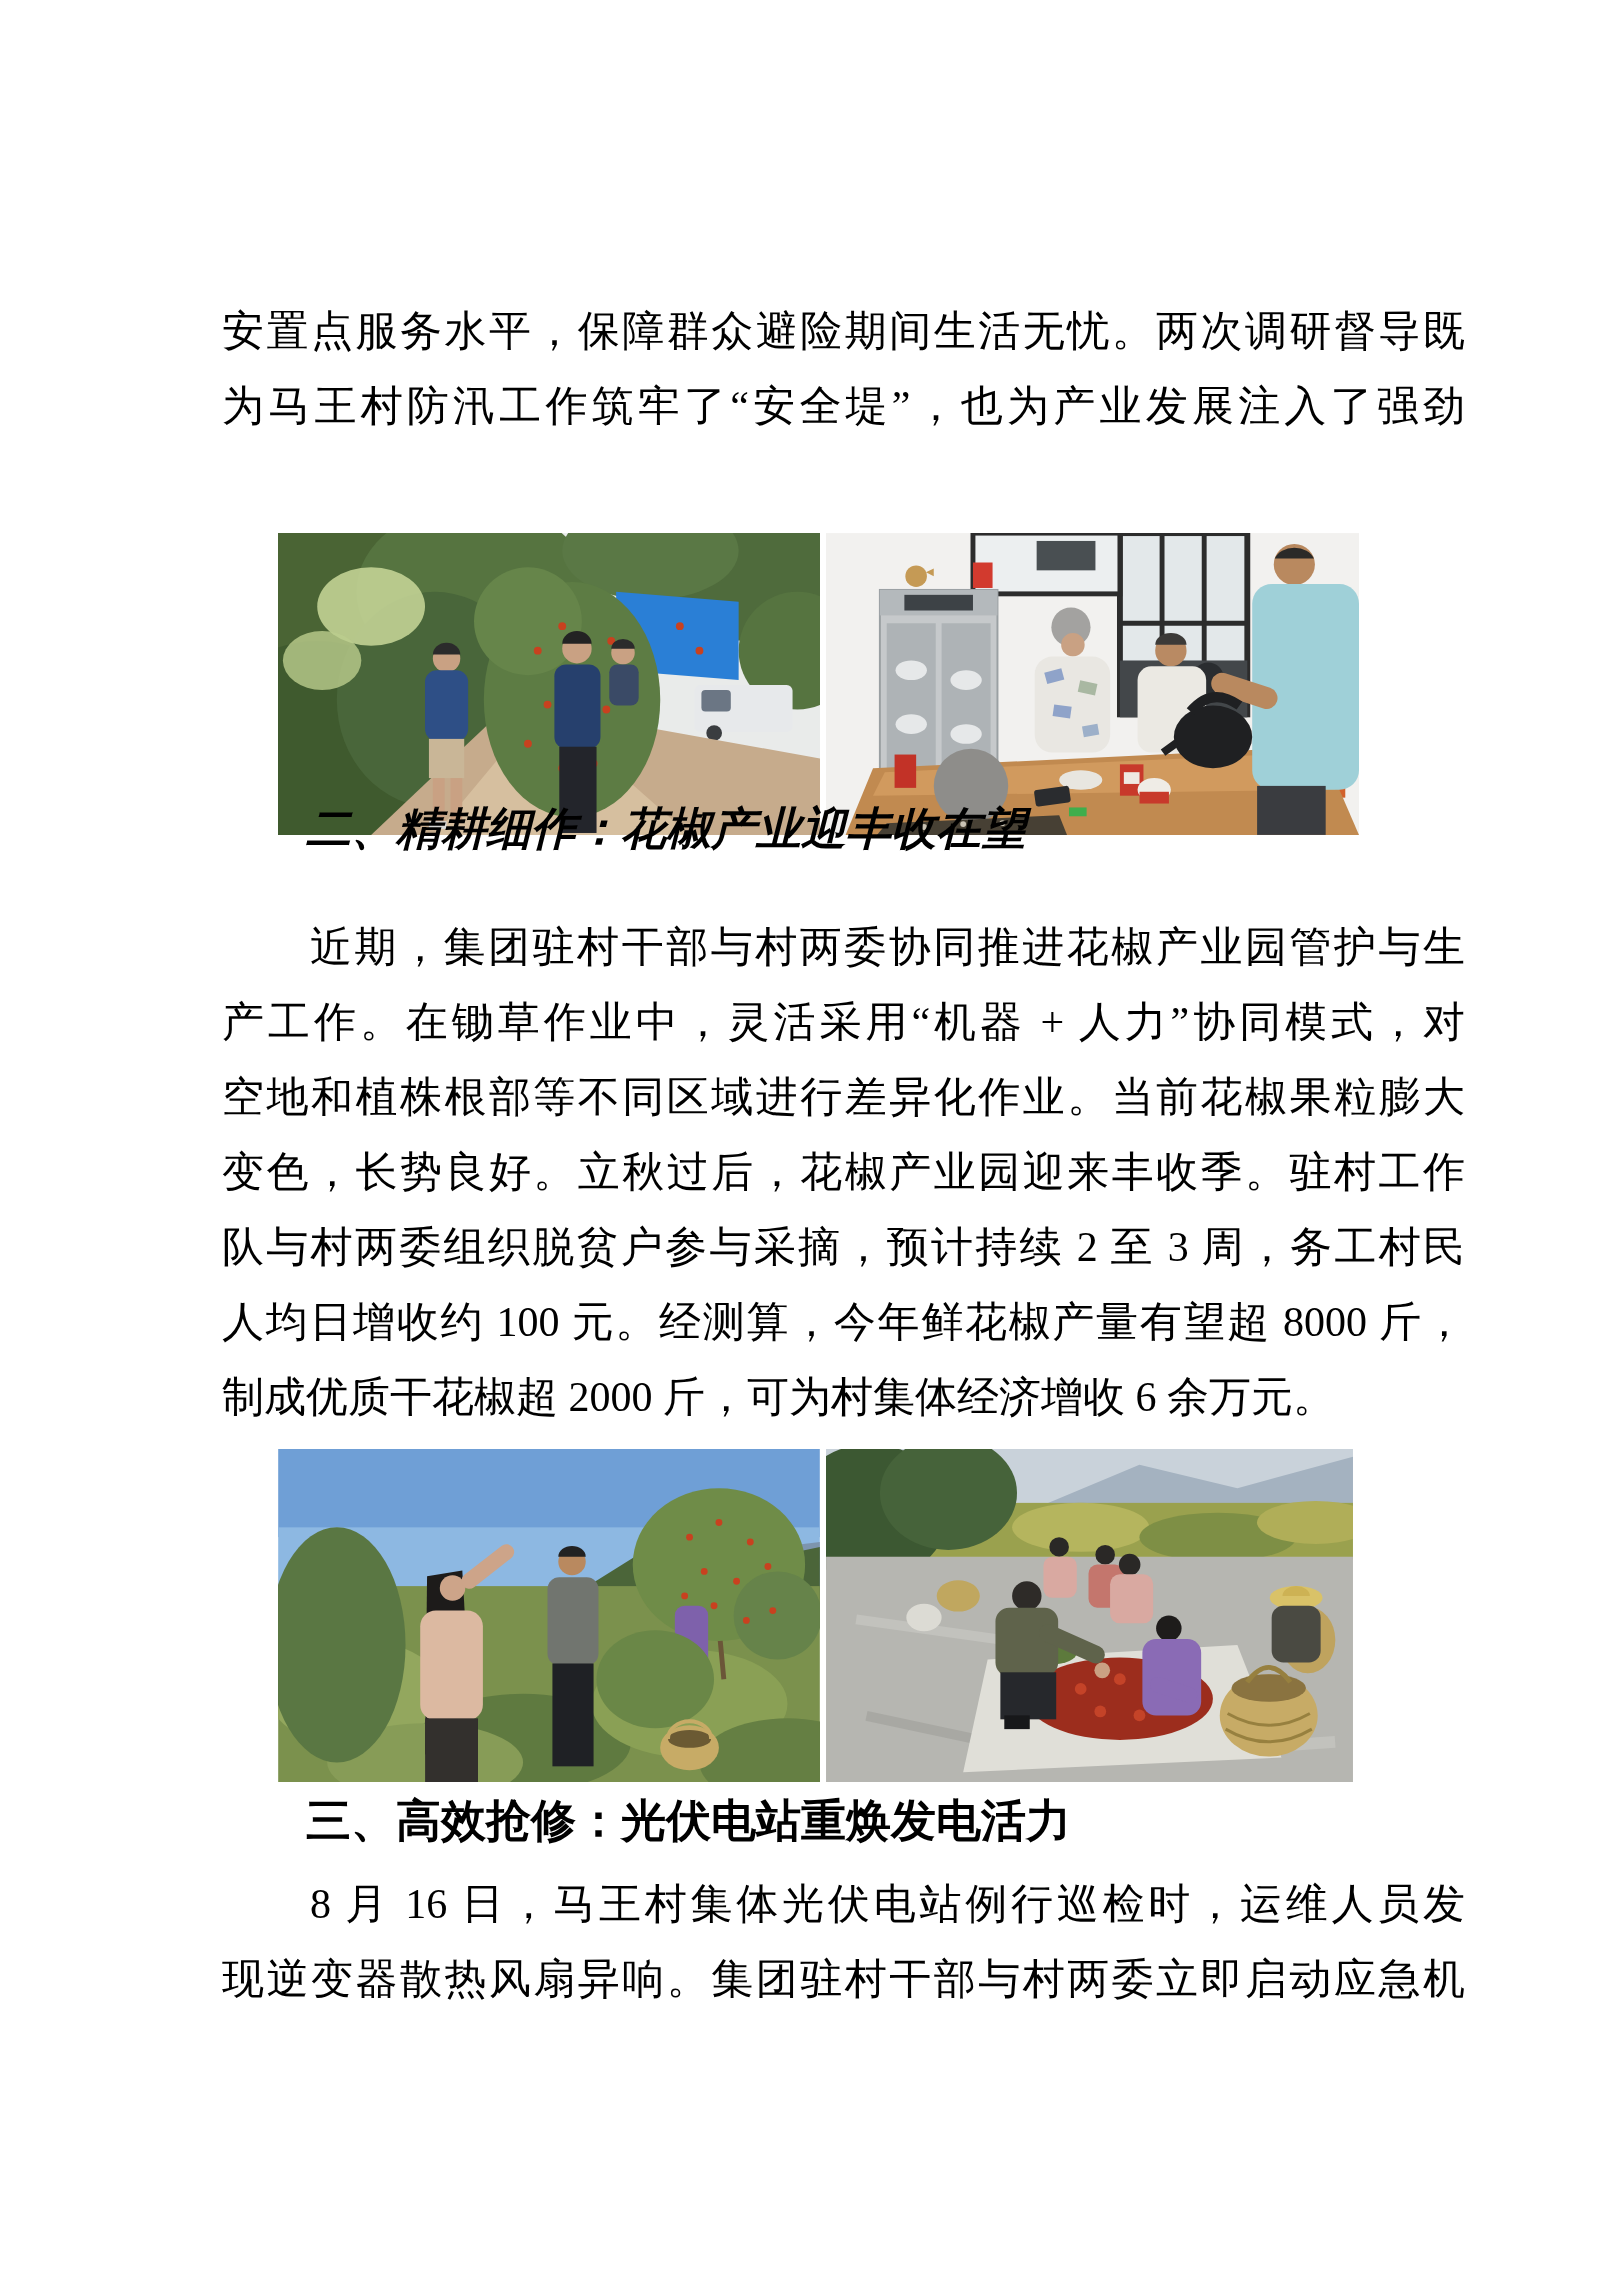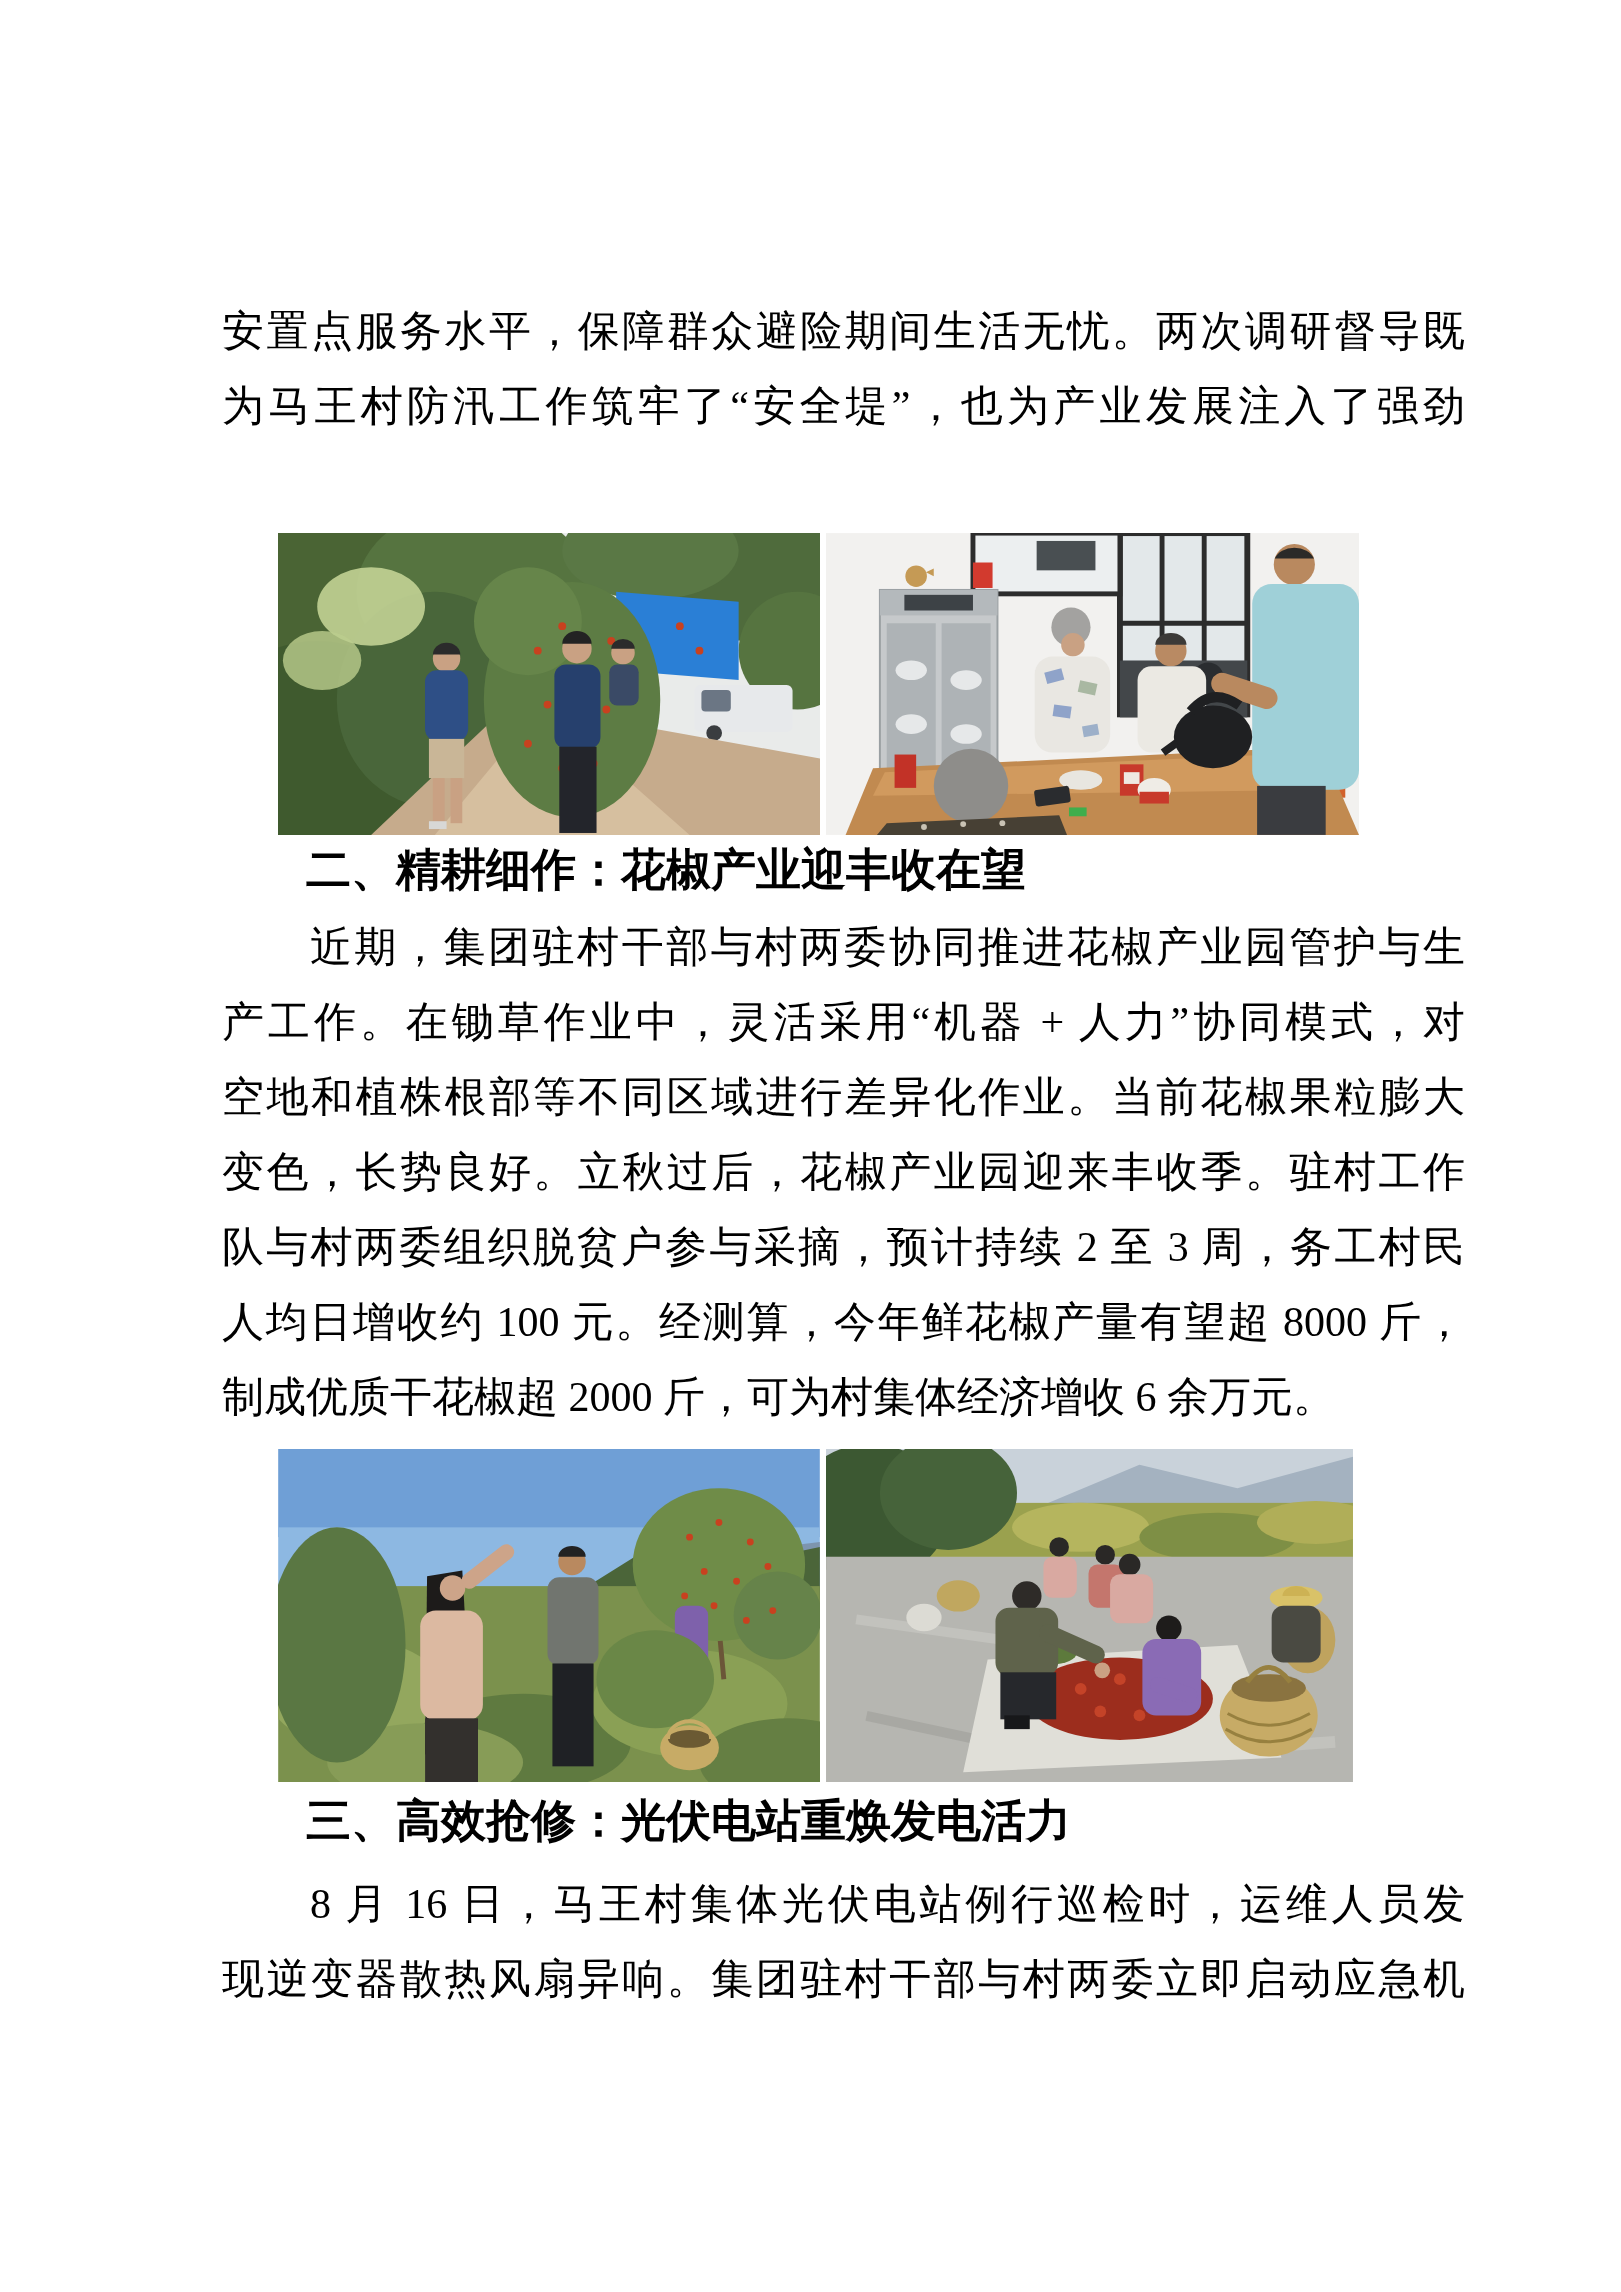--- a/index.html
+++ b/index.html
@@ -11,21 +11,21 @@
         white-space:normal;overflow:hidden;}
   .line.end{text-align-last:left;}
   .line.indent{padding-left:88px;}
   .heading{position:absolute;left:306px;margin:0;font-family:"Liberation Sans","DejaVu Sans",sans-serif;
         font-weight:bold;font-size:45px;line-height:63px;color:#000;white-space:nowrap;}
   .photo-row{position:absolute;display:flex;gap:5.9px;}
   .photo{margin:0;padding:0;display:block;}
   .photo svg{display:block;}
   #p1{top:294px;}
   #row1{top:533px;left:278px;}
-  #h2{top:838px;}
+  #h2{top:797px;font-style:italic;}
   #p2{top:910px;}
   #row2{top:1449px;left:278px;}
   #h3{top:1789px;}
   #p3{top:1867px;}
 </style>
 </head>
 <body>
 
 <div class="page">
 

